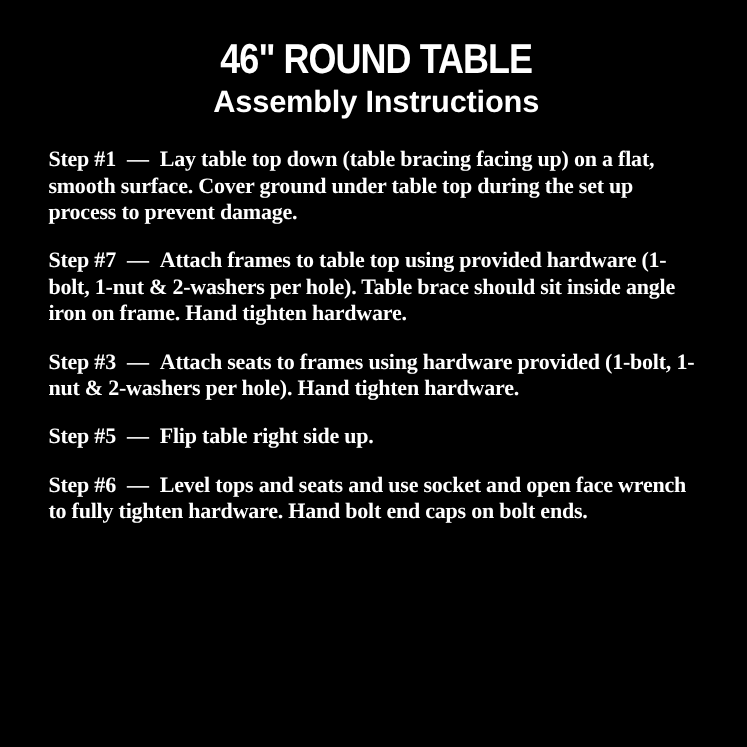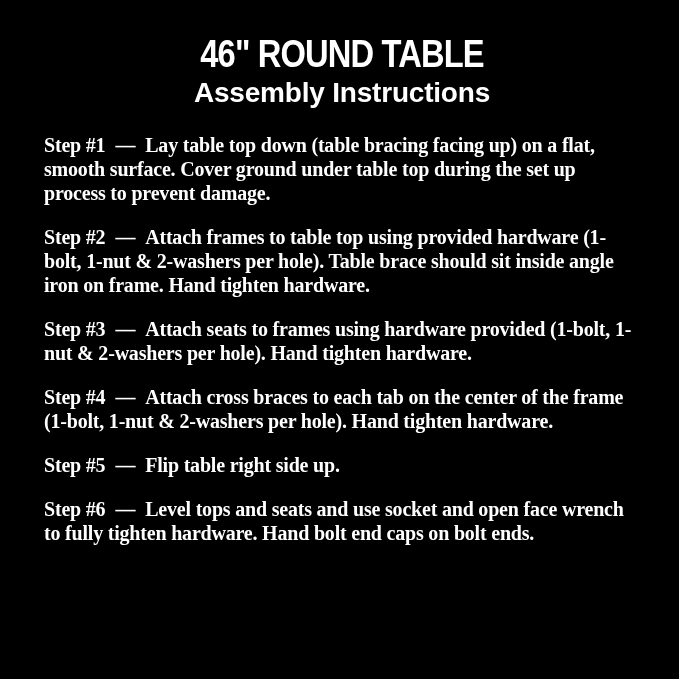--- a/index.html
+++ b/index.html
@@ -46,23 +46,22 @@
 </head>
 <body>
 
 <div class="canvas">
   <div class="page-title">46" ROUND TABLE</div>
   <div class="page-subtitle">Assembly Instructions</div>
 
   <div class="steps">
     <p class="step"><span>Step #1</span><span class="step-sep">—</span><span>Lay table top down (table bracing facing up) on a flat, smooth surface. Cover ground under table top during the set up process to prevent damage.</span></p>
 
-    <p class="step"><span>Step #2</span><span class="step-sep">—</span><span>Attach frames to table top using provided hardware (1-bolt, 1-nut &amp; 2-washers per hole). Table brace should sit inside angle iron on frame. Hand tighten hardware.</span></p>
+    <p class="step"><span>Step #7</span><span class="step-sep">—</span><span>Attach frames to table top using provided hardware (1-bolt, 1-nut &amp; 2-washers per hole). Table brace should sit inside angle iron on frame. Hand tighten hardware.</span></p>
 
     <p class="step"><span>Step #3</span><span class="step-sep">—</span><span>Attach seats to frames using hardware provided (1-bolt, 1-nut &amp; 2-washers per hole). Hand tighten hardware.</span></p>
 
-    <p class="step"><span>Step #4</span><span class="step-sep">—</span><span>Attach cross braces to each tab on the center of the frame (1-bolt, 1-nut &amp; 2-washers per hole). Hand tighten hardware.</span></p>
 
     <p class="step"><span>Step #5</span><span class="step-sep">—</span><span>Flip table right side up.</span></p>
 
     <p class="step"><span>Step #6</span><span class="step-sep">—</span><span>Level tops and seats and use socket and open face wrench to fully tighten hardware. Hand bolt end caps on bolt ends.</span></p>
   </div>
 </div>
 
 </body></html>

